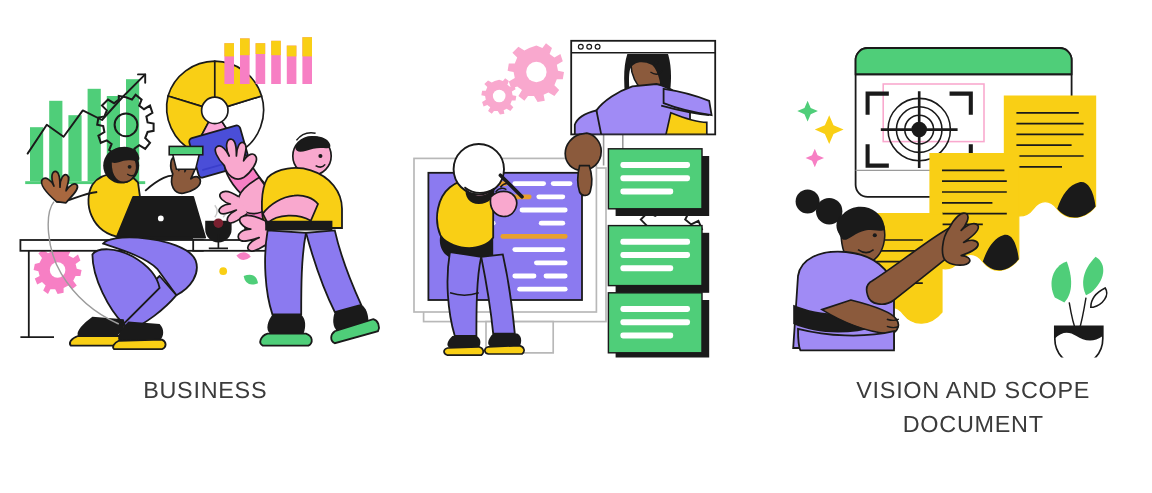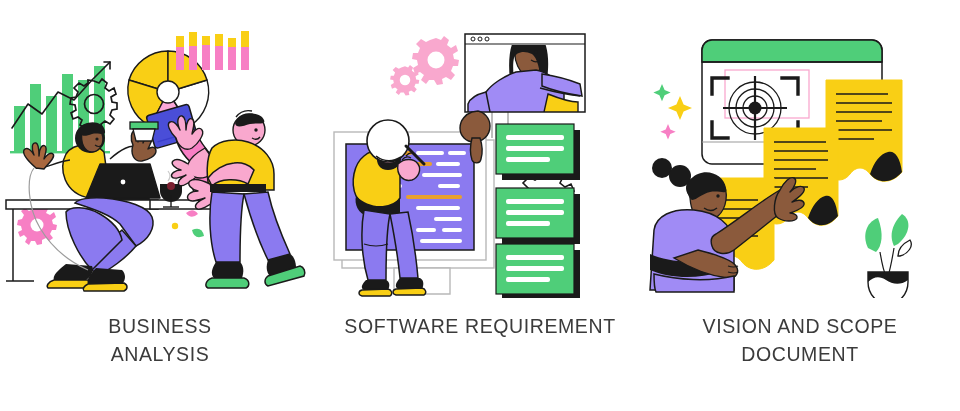--- a/index.html
+++ b/index.html
@@ -18,20 +18,21 @@
     width: 960px;
     height: 411px;
     background: #ffffff;
   }
   .panel {
     position: absolute;
     top: 0;
     width: 320px;
     height: 411px;
     box-sizing: border-box;
+    margin-left: 11px;
   }
   .panel-1 { left: 0; }
   .panel-2 { left: 320px; }
   .panel-3 { left: 640px; }
 
   .art {
     position: absolute;
     top: 18px;
     left: 0;
     width: 320px;
@@ -188,21 +189,20 @@
           <path d="M244,176 C250,198 258,222 268,242 L290,236 C280,214 272,192 268,174 Z" fill="#8B7AF0" stroke="#1A1A1A" stroke-width="1.5"></path>
           <path d="M216,244 C212,250 210,256 214,260 L242,260 C244,254 244,248 240,244 Z" fill="#1A1A1A"></path>
           <path d="M212,260 C206,262 204,268 208,270 L246,270 C250,268 250,262 244,260 Z" fill="#4FCE79" stroke="#1A1A1A" stroke-width="1.5"></path>
           <path d="M268,242 C266,248 266,254 270,258 L296,250 C296,244 294,238 290,236 Z" fill="#1A1A1A"></path>
           <path d="M268,258 C264,261 264,266 268,268 L304,258 C306,254 304,249 300,248 Z" fill="#4FCE79" stroke="#1A1A1A" stroke-width="1.5"></path>
         </g>
       </svg>
     </div>
     <div class="caption">
       <span class="line">BUSINESS</span>
-      <span class="line">ANALYSIS</span>
     </div>
   </div>
 
   <div class="panel panel-2">
     <div class="art">
       <svg viewBox="0 0 320 280" xmlns="http://www.w3.org/2000/svg">
         <g>
           <g transform="translate(116,42)">
             <path d="M0,-22 L5,-20 L8,-24 L13,-20 L11,-15 L15,-12 L20,-15 L22,-9 L17,-6 L18,-1 L23,0 L22,6 L17,6 L15,11 L19,15 L15,20 L10,17 L6,19 L7,24 L1,25 L-2,20 L-7,20 L-10,24 L-15,20 L-12,15 L-16,12 L-21,14 L-23,8 L-18,5 L-19,0 L-24,-1 L-23,-7 L-18,-7 L-16,-12 L-20,-16 L-15,-21 L-10,-18 L-6,-20 Z" fill="#F9A8CE"></path>
             <circle cx="0" cy="0" r="8.5" fill="#FFFFFF"></circle>
@@ -322,21 +322,20 @@
             <rect x="182" y="232" width="78" height="50" fill="#1A1A1A"></rect>
             <rect x="176" y="226" width="78" height="50" fill="#4FCE79" stroke="#1A1A1A" stroke-width="1.2"></rect>
             <rect x="186" y="237" width="58" height="5" rx="2" fill="#FFFFFF"></rect>
             <rect x="186" y="248" width="58" height="5" rx="2" fill="#FFFFFF"></rect>
             <rect x="186" y="259" width="44" height="5" rx="2" fill="#FFFFFF"></rect>
           </g>
         </g>
       </svg>
     </div>
     <div class="caption">
-      <span class="line">SOFTWARE REQUIREMENT</span>
     </div>
   </div>
 
   <div class="panel panel-3">
     <div class="art">
       <svg viewBox="0 0 320 280" xmlns="http://www.w3.org/2000/svg">
         <g>
           <path d="M22,66 l2.6,6 l6,2.6 l-6,2.6 l-2.6,6 l-2.6,-6 l-6,-2.6 l6,-2.6 Z" fill="#4FCE79"></path>
           <path d="M40,78 l3.6,8.4 l8.4,3.6 l-8.4,3.6 l-3.6,8.4 l-3.6,-8.4 l-8.4,-3.6 l8.4,-3.6 Z" fill="#F9CF15"></path>
           <path d="M28,106 l2.3,5.4 l5.4,2.3 l-5.4,2.3 l-2.3,5.4 l-2.3,-5.4 l-5.4,-2.3 l5.4,-2.3 Z" fill="#F77FC4"></path>

